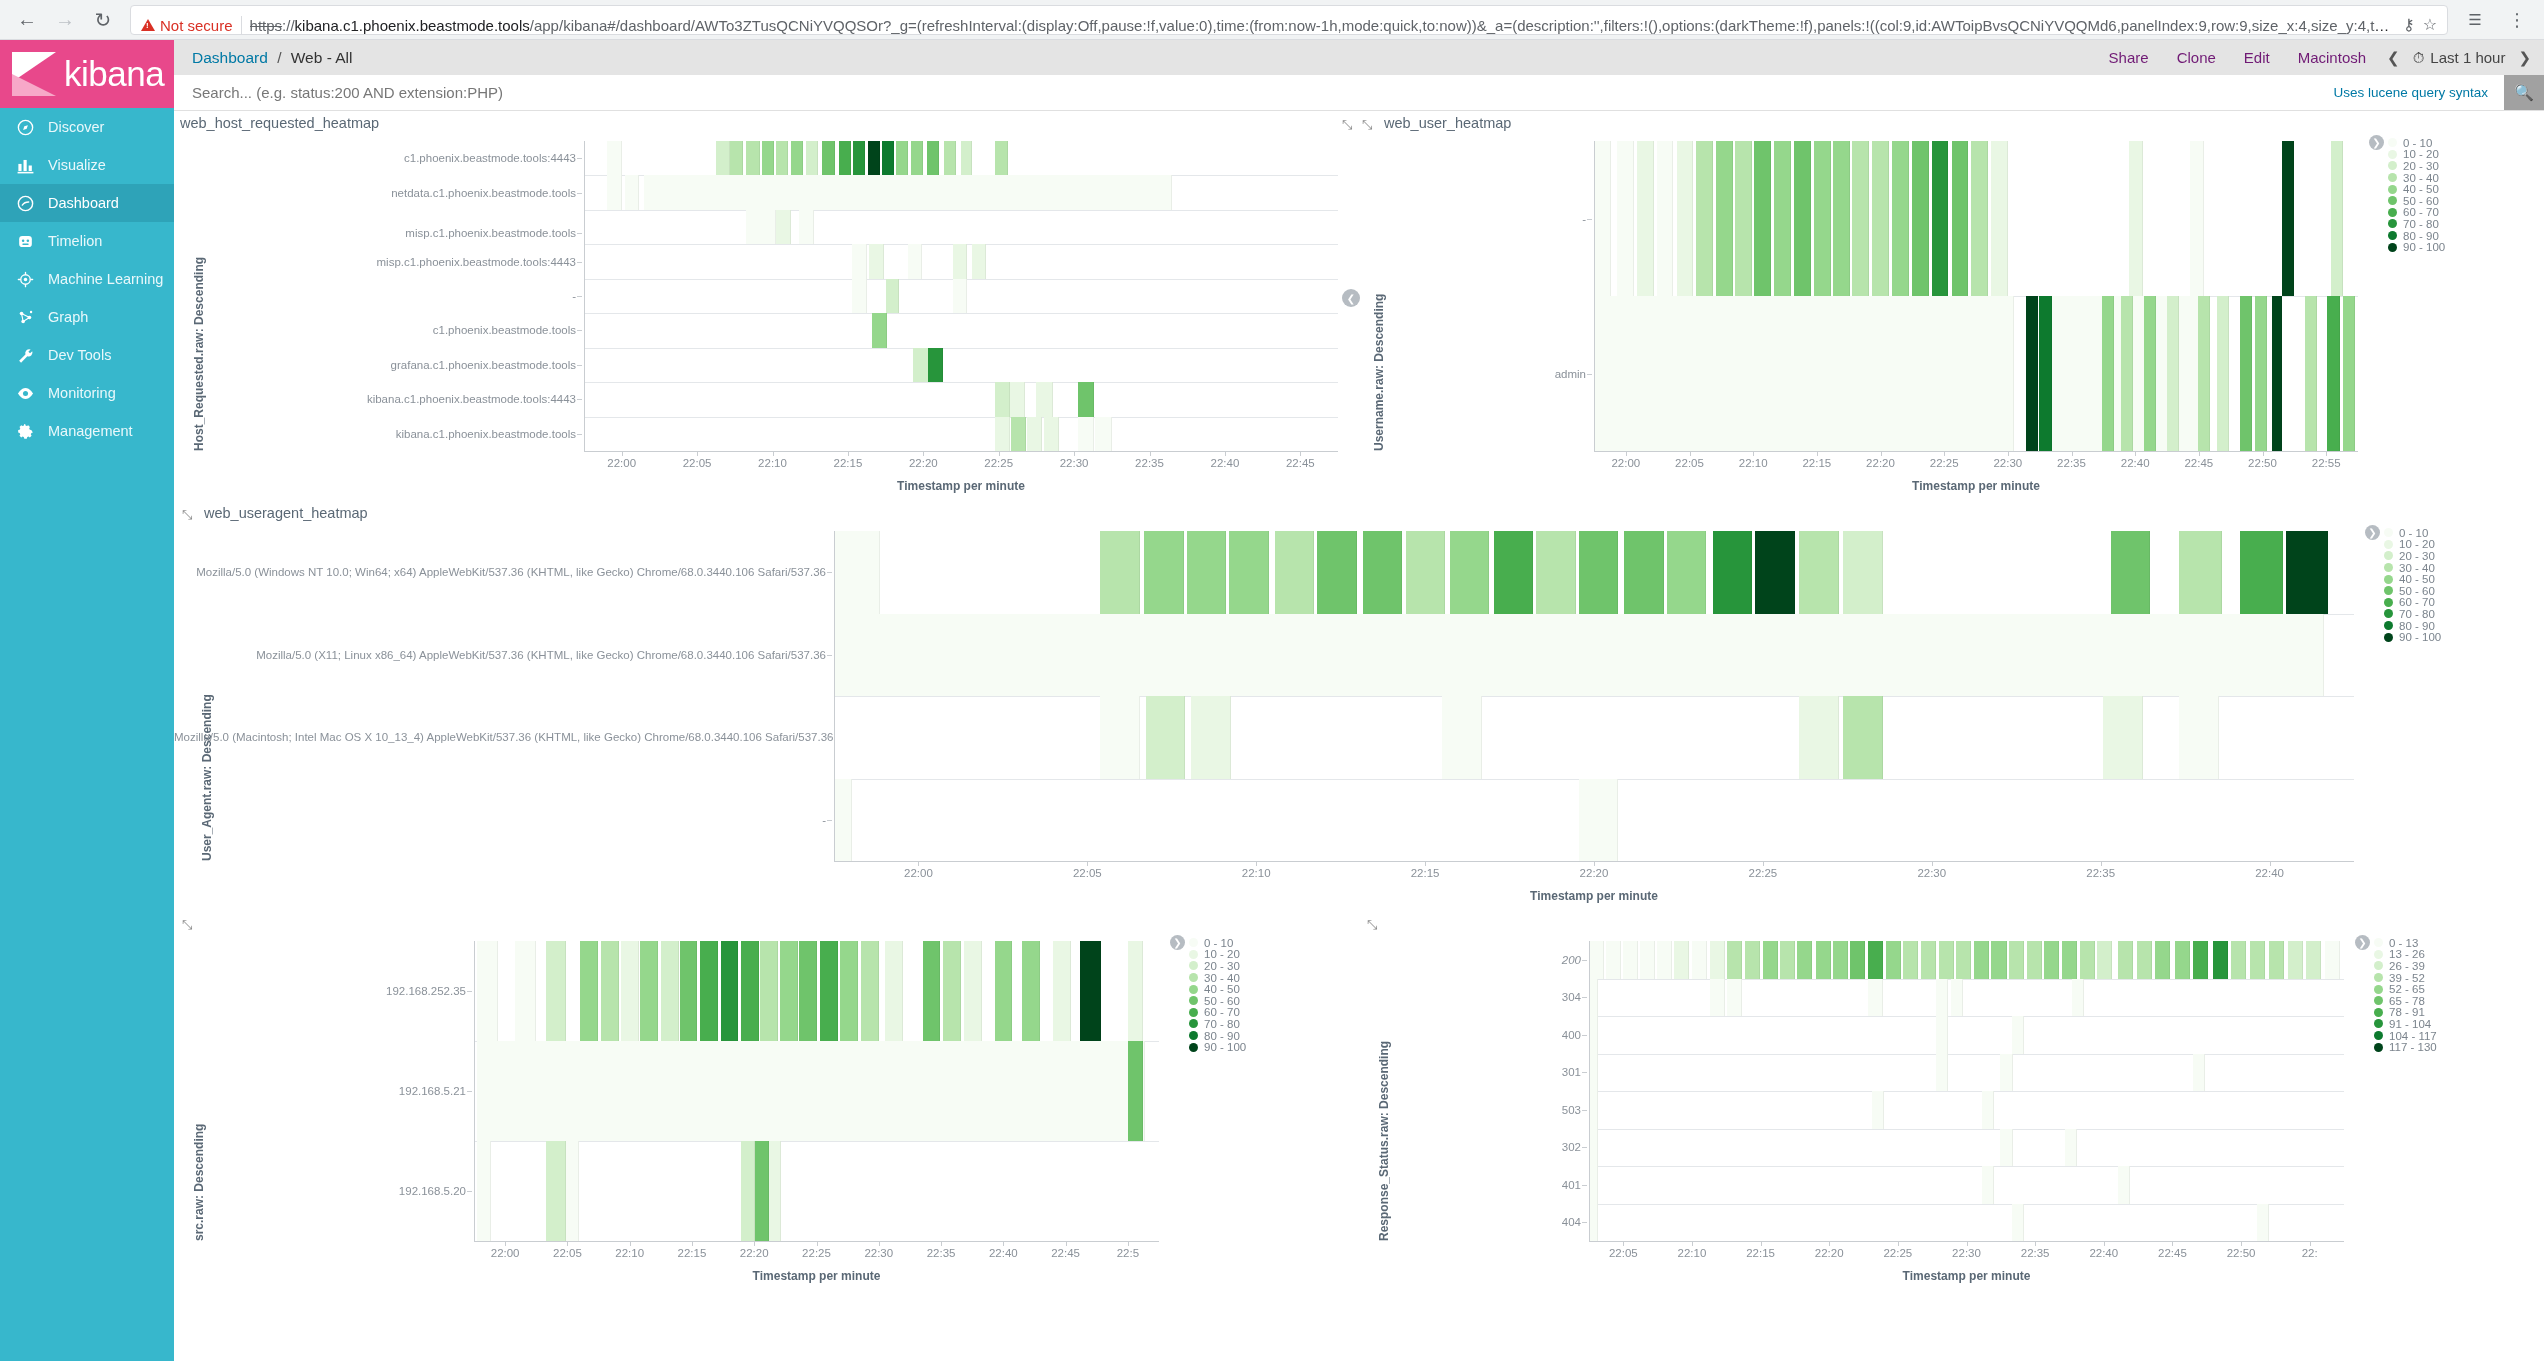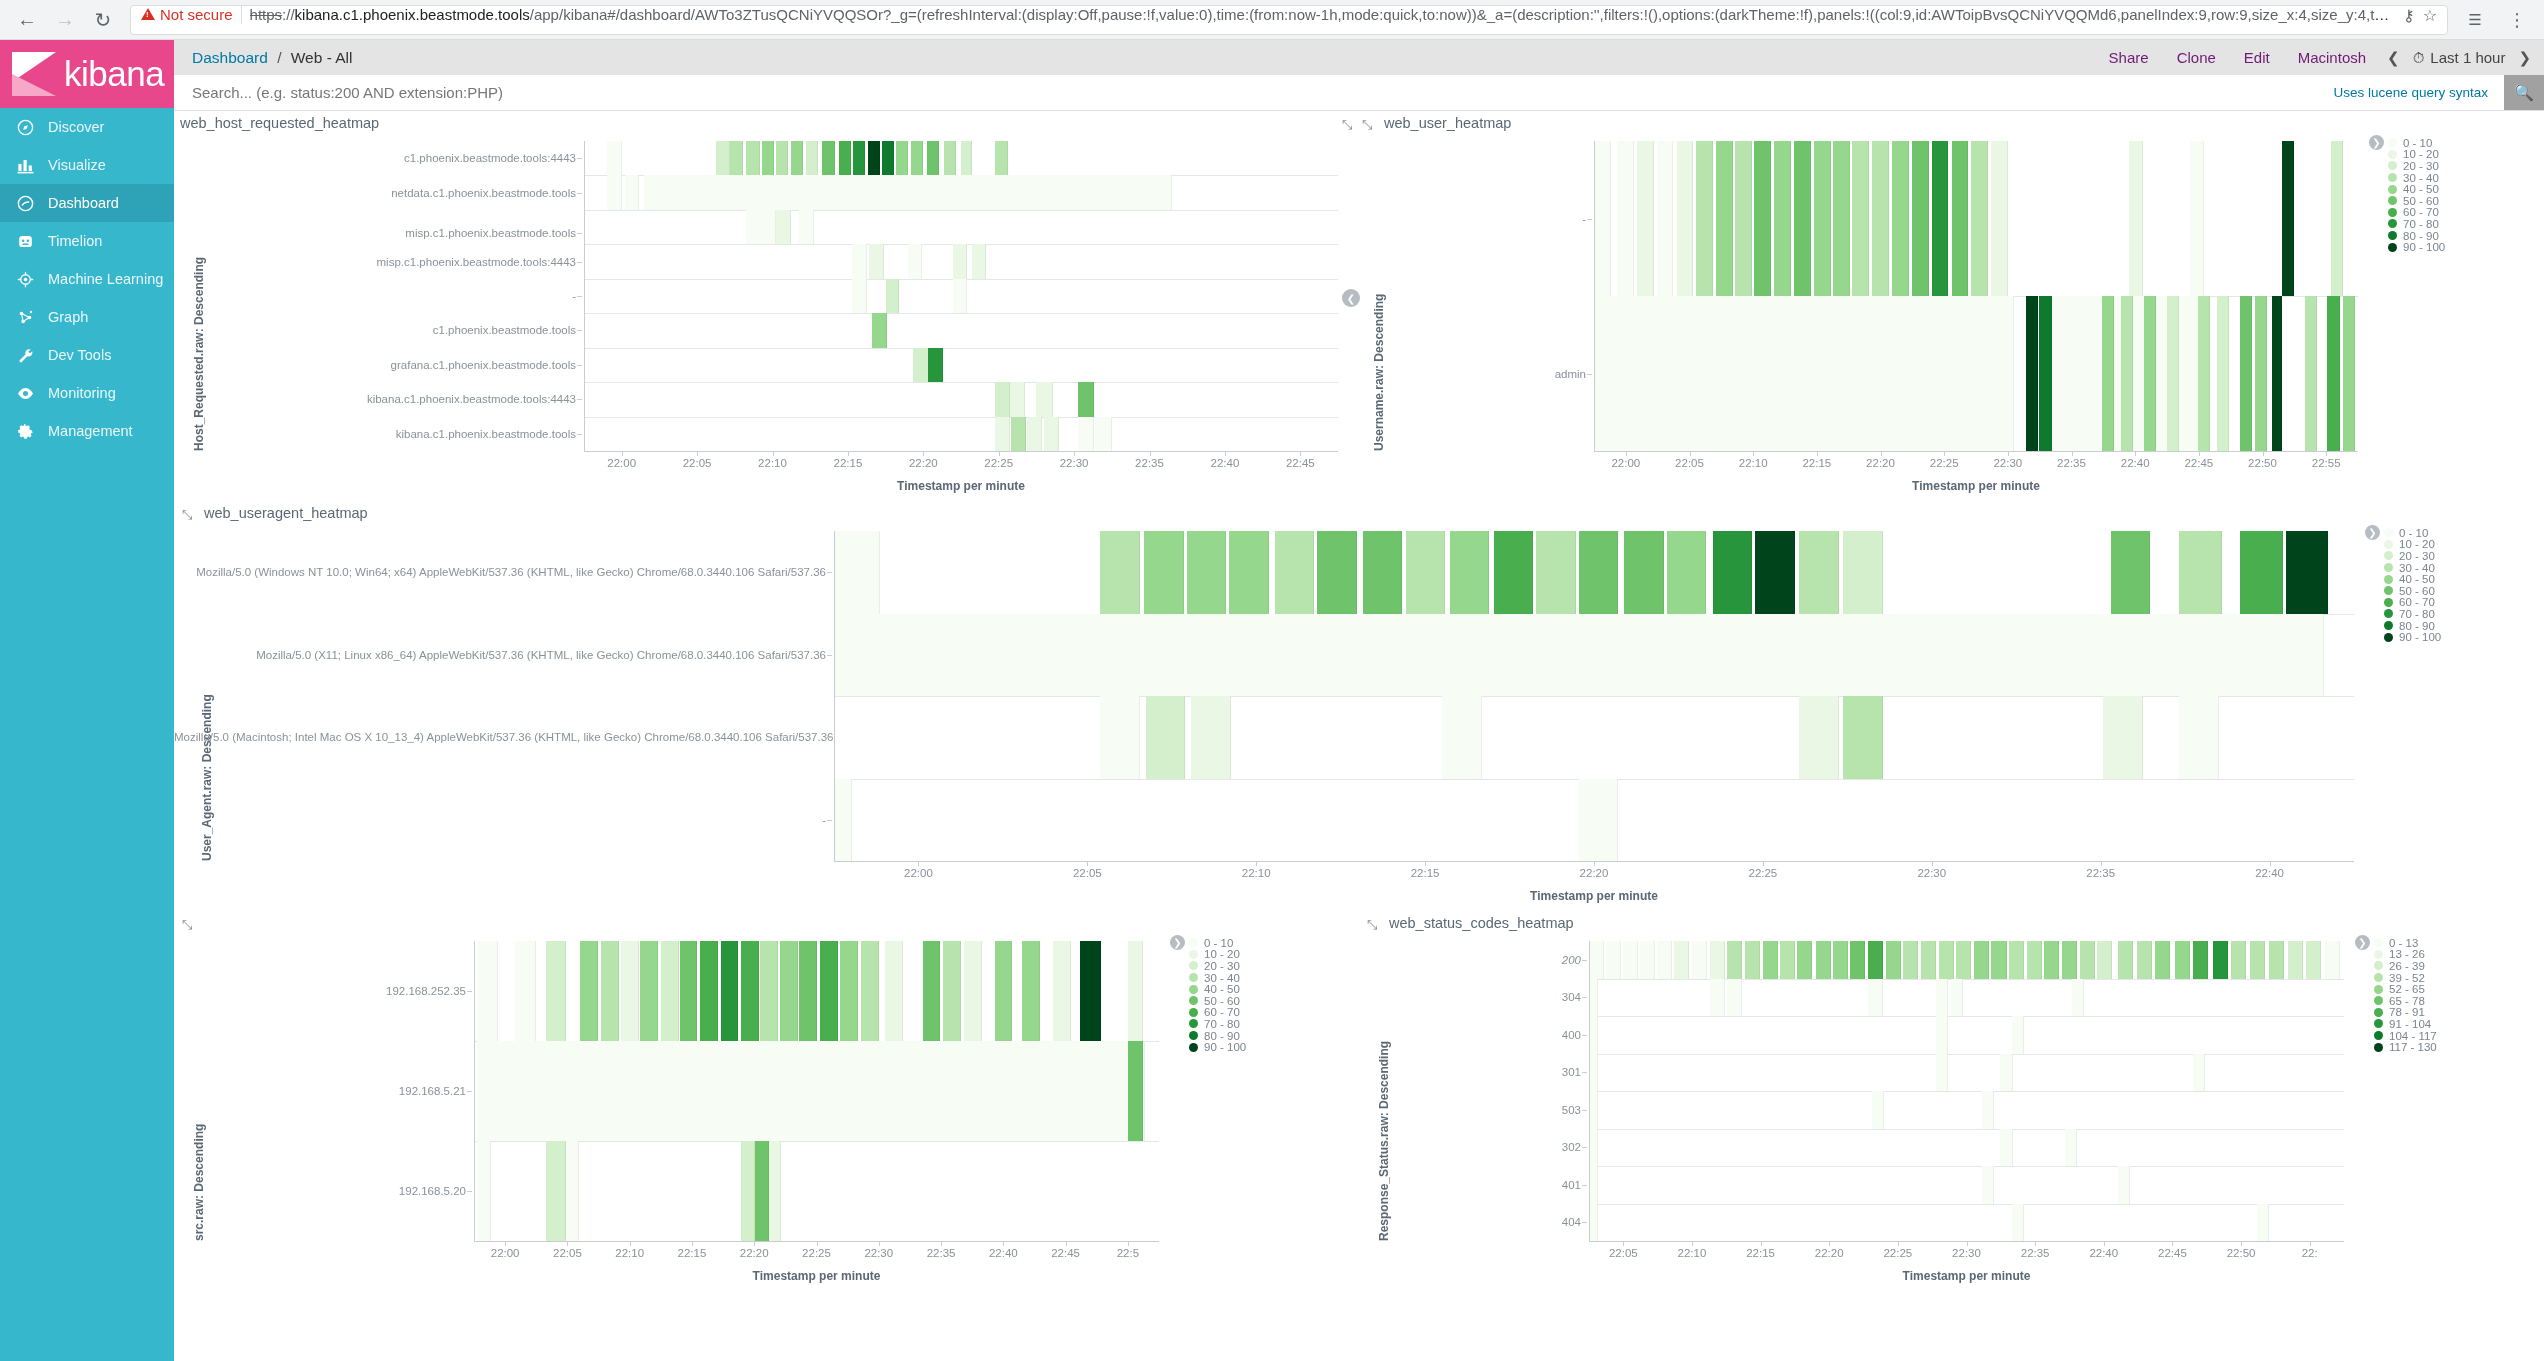--- a/index.html
+++ b/index.html
@@ -16,21 +16,21 @@
     padding: 0 8px; border-bottom: 1px solid #dadce0;
   }
   .nav-btn {
     width: 38px; height: 38px; display: flex; align-items: center;
     justify-content: center; color: #5f6368; font-size: 20px;
     border-radius: 50%; flex: none;
   }
   .nav-btn.disabled { color: #bdc1c6; }
   .omnibox {
     flex: 1; height: 30px; background: #fff; border: 1px solid #dadce0;
-    border-radius: 4px; display: flex; align-items: flex-start;
+    border-radius: 4px; display: flex; align-items: flex-end;
     padding: 0 10px; margin: 0 8px; overflow: hidden; gap: 8px;
   }
   .not-secure {
     display: flex; align-items: center; gap: 5px;
     color: #d93025; font-size: 15px; flex: none; white-space: nowrap;
   }
   .warn-tri {
     width: 0; height: 0; border-left: 7px solid transparent;
     border-right: 7px solid transparent; border-bottom: 12px solid #d93025;
     position: relative;
@@ -754,21 +754,20 @@
               <span>80 - 90</span>
             </div>
             <div class="legend-row">
               <span class="legend-dot" style="background: rgb(0, 68, 27);"></span>
               <span>90 - 100</span>
             </div>
           </div>
         </div>
         <div class="panel" style="left: 1185px; top: 800px; width: 1185px; height: 366px;">
           <span class="panel-expand" style="left: 8px; top: 6px;">⤡</span>
-          <div class="panel-title" style="padding-left: 30px;">web_status_codes_heatmap</div>
           <div class="ylabel" style="left: 18px; top: 30px; height: 300px;">Response_Status.raw: Descending</div>
           <div class="ytick" style="left: 0px; width: 222px; top: 48.75px; font-style: italic;">200</div>
           <div class="ytick" style="left: 0px; width: 222px; top: 86.25px;">304</div>
           <div class="ytick" style="left: 0px; width: 222px; top: 123.75px;">400</div>
           <div class="ytick" style="left: 0px; width: 222px; top: 161.25px;">301</div>
           <div class="ytick" style="left: 0px; width: 222px; top: 198.75px;">503</div>
           <div class="ytick" style="left: 0px; width: 222px; top: 236.25px;">302</div>
           <div class="ytick" style="left: 0px; width: 222px; top: 273.75px;">401</div>
           <div class="ytick" style="left: 0px; width: 222px; top: 311.25px;">404</div>
           <div class="plot" style="left: 230px; top: 30px; width: 755px; height: 300px;">

